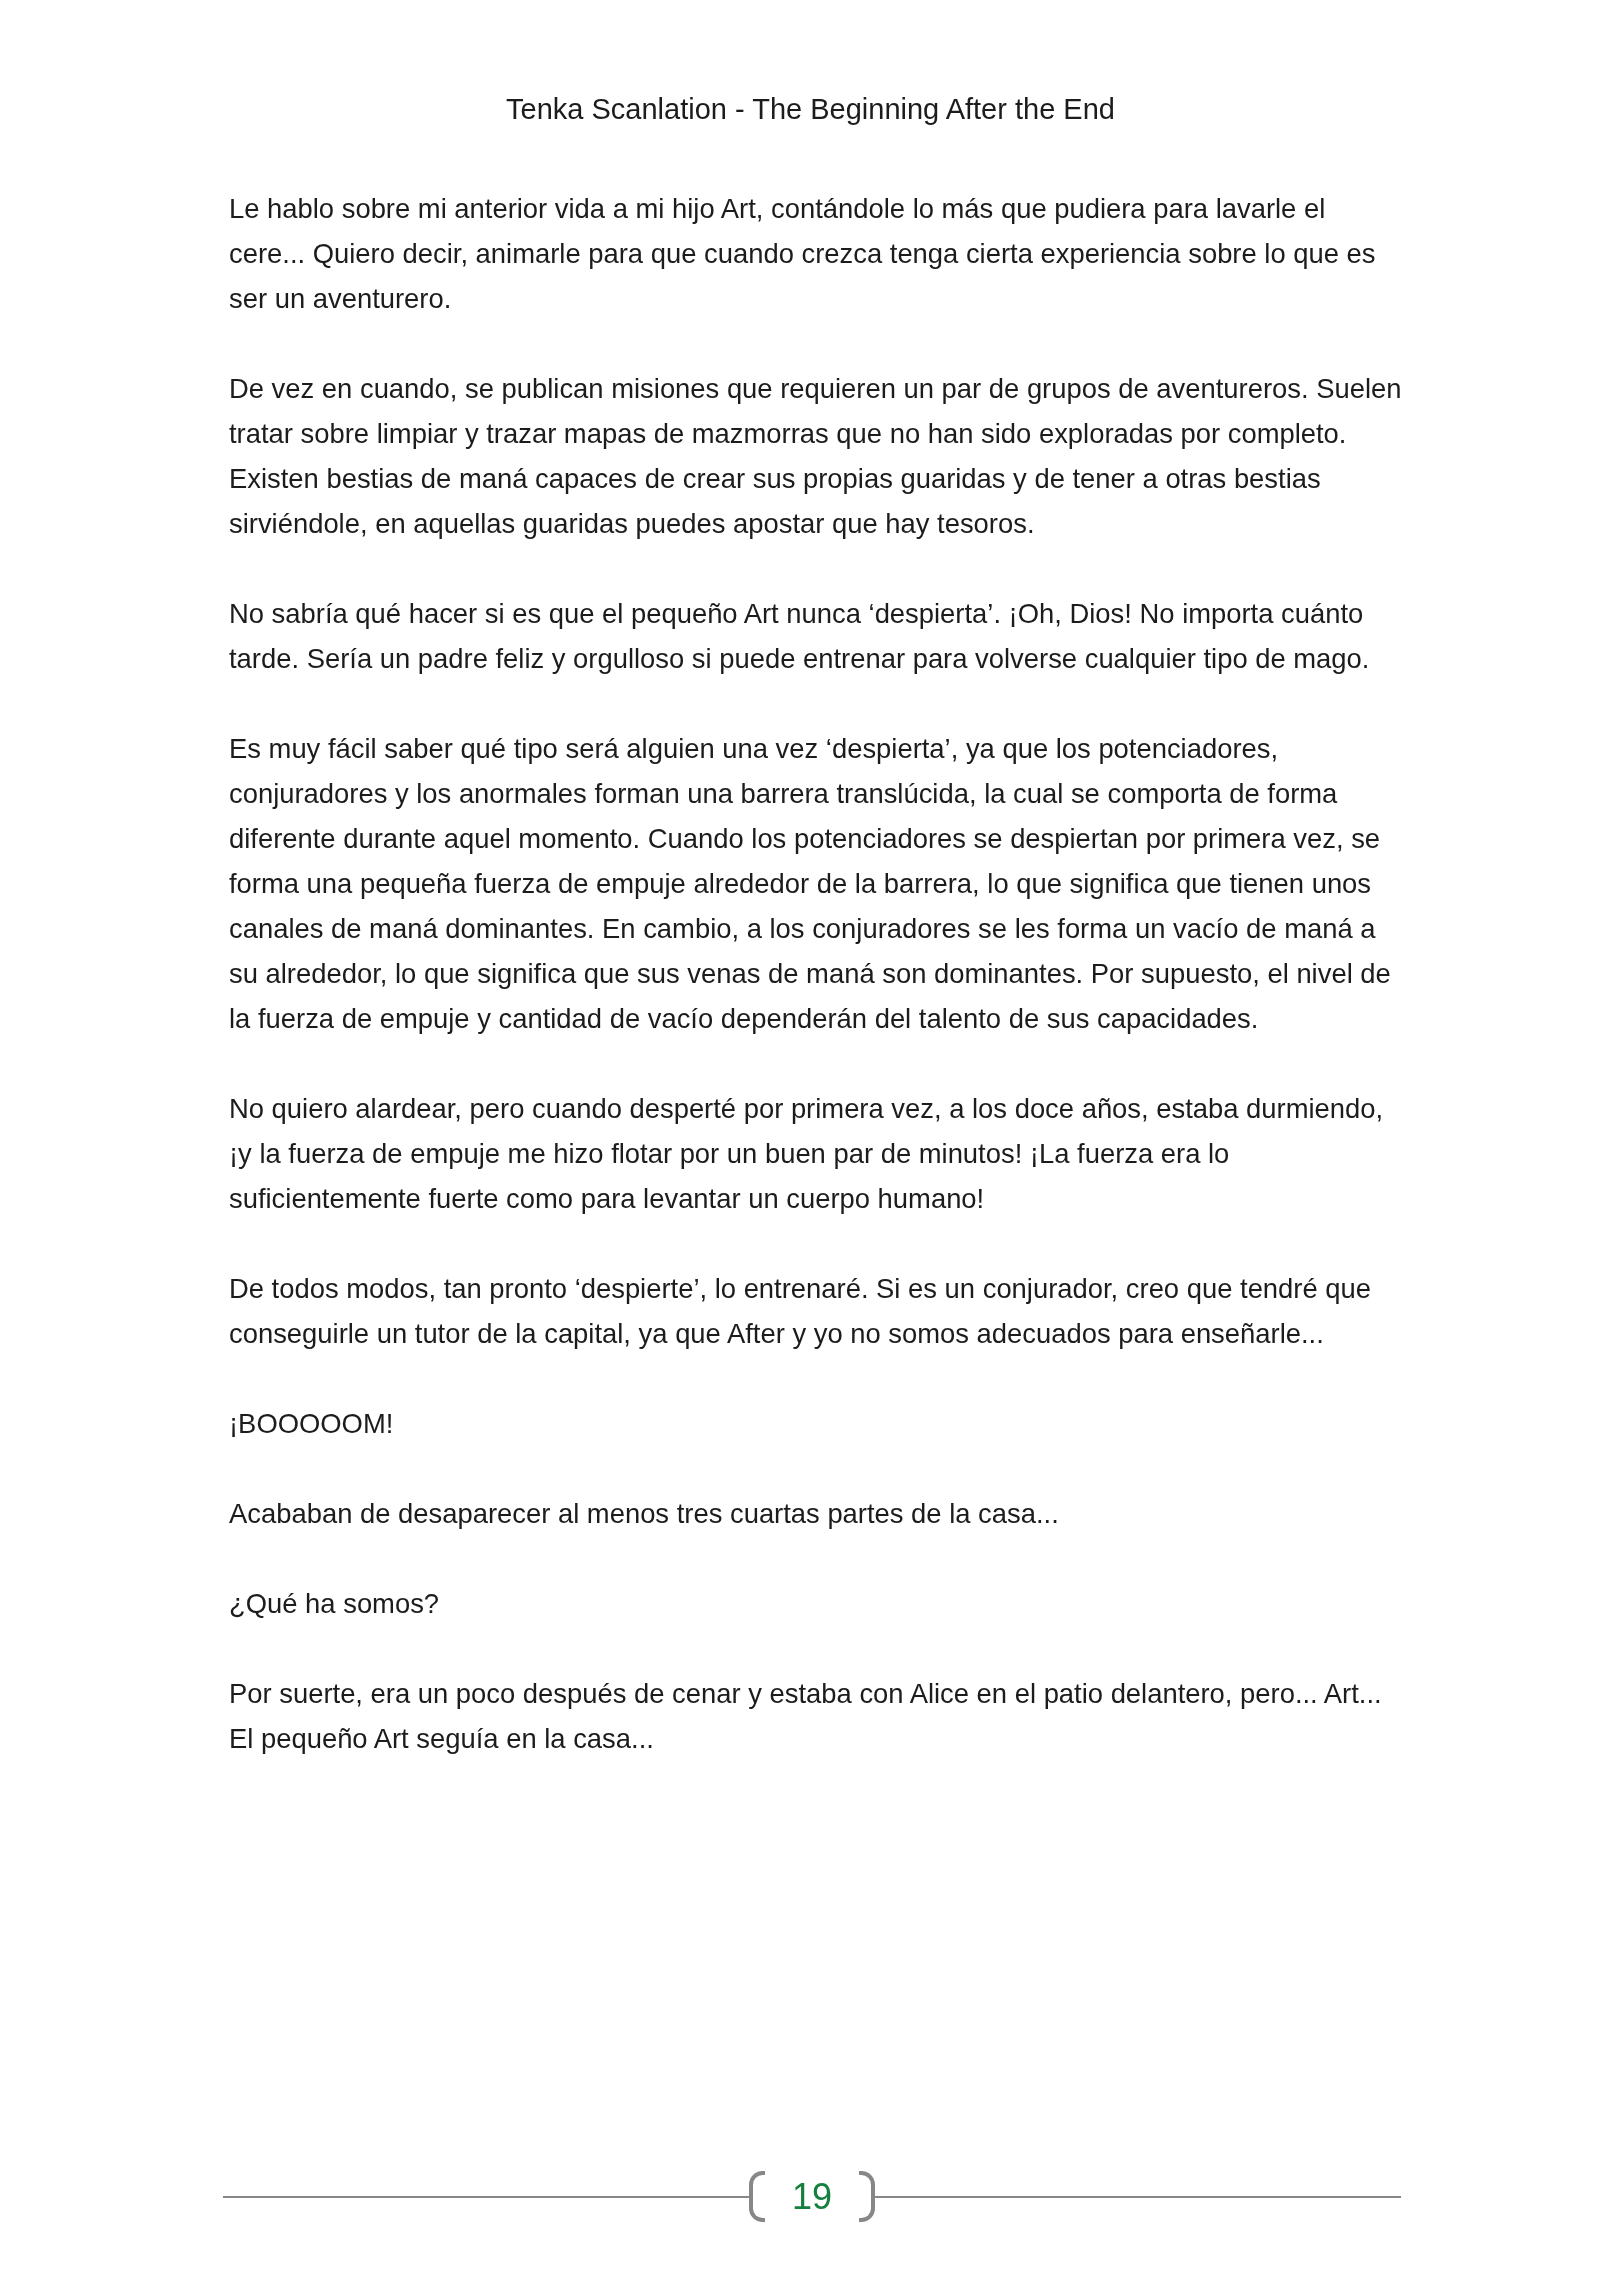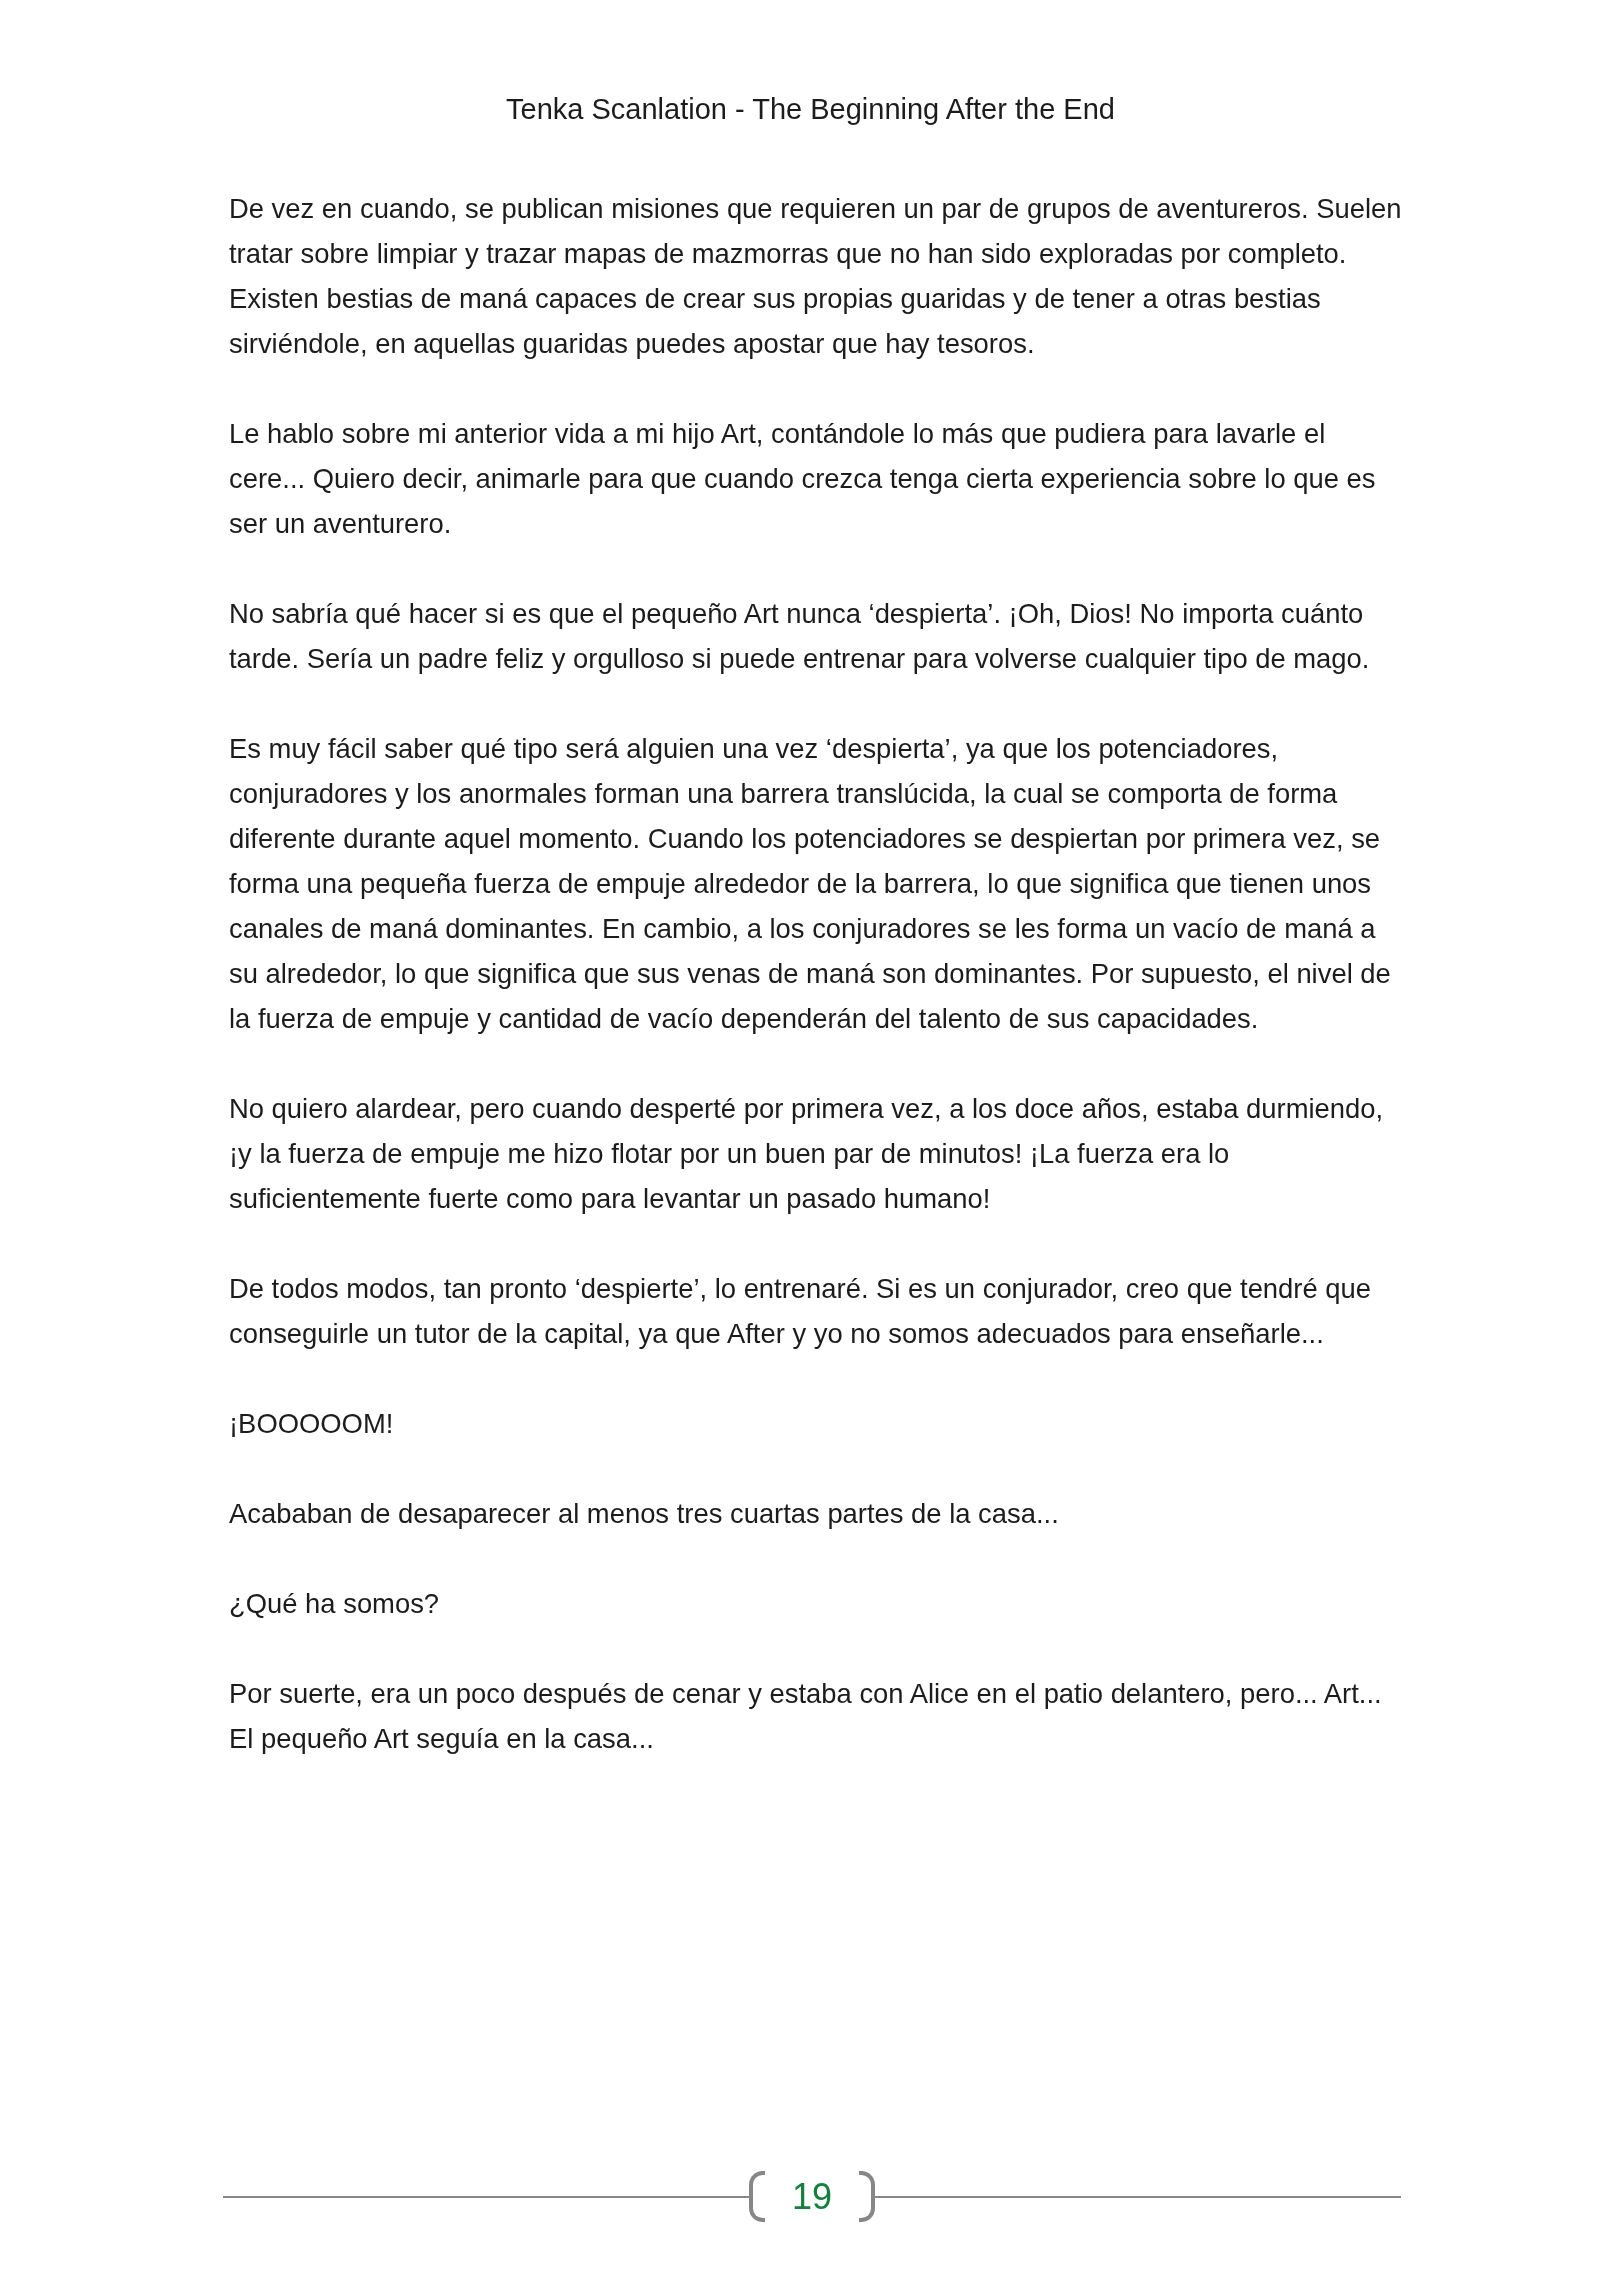--- a/index.html
+++ b/index.html
@@ -83,25 +83,25 @@
   }
 </style>
 </head>
 <body>
 
 <div class="page">
 
   <div class="doc-header">Tenka Scanlation - The Beginning After the End</div>
 
   <div class="doc-body">
+    <p>Le hablo sobre mi anterior vida a mi hijo Art, contándole lo más que pudiera para lavarle el cere... Quiero decir, animarle para que cuando crezca tenga cierta experiencia sobre lo que es ser un aventurero.</p>
     <p>De vez en cuando, se publican misiones que requieren un par de grupos de aventureros. Suelen tratar sobre limpiar y trazar mapas de mazmorras que no han sido exploradas por completo. Existen bestias de maná capaces de crear sus propias guaridas y de tener a otras bestias sirviéndole, en aquellas guaridas puedes apostar que hay tesoros.</p>
-    <p>Le hablo sobre mi anterior vida a mi hijo Art, contándole lo más que pudiera para lavarle el cere... Quiero decir, animarle para que cuando crezca tenga cierta experiencia sobre lo que es ser un aventurero.</p>
     <p>No sabría qué hacer si es que el pequeño Art nunca ‘despierta’. ¡Oh, Dios! No importa cuánto tarde. Sería un padre feliz y orgulloso si puede entrenar para volverse cualquier tipo de mago.</p>
     <p>Es muy fácil saber qué tipo será alguien una vez ‘despierta’, ya que los potenciadores, conjuradores y los anormales forman una barrera translúcida, la cual se comporta de forma diferente durante aquel momento. Cuando los potenciadores se despiertan por primera vez, se forma una pequeña fuerza de empuje alrededor de la barrera, lo que significa que tienen unos canales de maná dominantes. En cambio, a los conjuradores se les forma un vacío de maná a su alrededor, lo que significa que sus venas de maná son dominantes. Por supuesto, el nivel de la fuerza de empuje y cantidad de vacío dependerán del talento de sus capacidades.</p>
-    <p>No quiero alardear, pero cuando desperté por primera vez, a los doce años, estaba durmiendo, ¡y la fuerza de empuje me hizo flotar por un buen par de minutos! ¡La fuerza era lo suficientemente fuerte como para levantar un pasado humano!</p>
+    <p>No quiero alardear, pero cuando desperté por primera vez, a los doce años, estaba durmiendo, ¡y la fuerza de empuje me hizo flotar por un buen par de minutos! ¡La fuerza era lo suficientemente fuerte como para levantar un cuerpo humano!</p>
     <p>De todos modos, tan pronto ‘despierte’, lo entrenaré. Si es un conjurador, creo que tendré que conseguirle un tutor de la capital, ya que After y yo no somos adecuados para enseñarle...</p>
     <p>¡BOOOOOM!</p>
     <p>Acababan de desaparecer al menos tres cuartas partes de la casa...</p>
     <p>¿Qué ha somos?</p>
     <p>Por suerte, era un poco después de cenar y estaba con Alice en el patio delantero, pero... Art... El pequeño Art seguía en la casa...</p>
   </div>
 
   <div class="doc-footer">
     <span class="footer-rule"></span>
     <span class="bracket bracket-left"></span>

